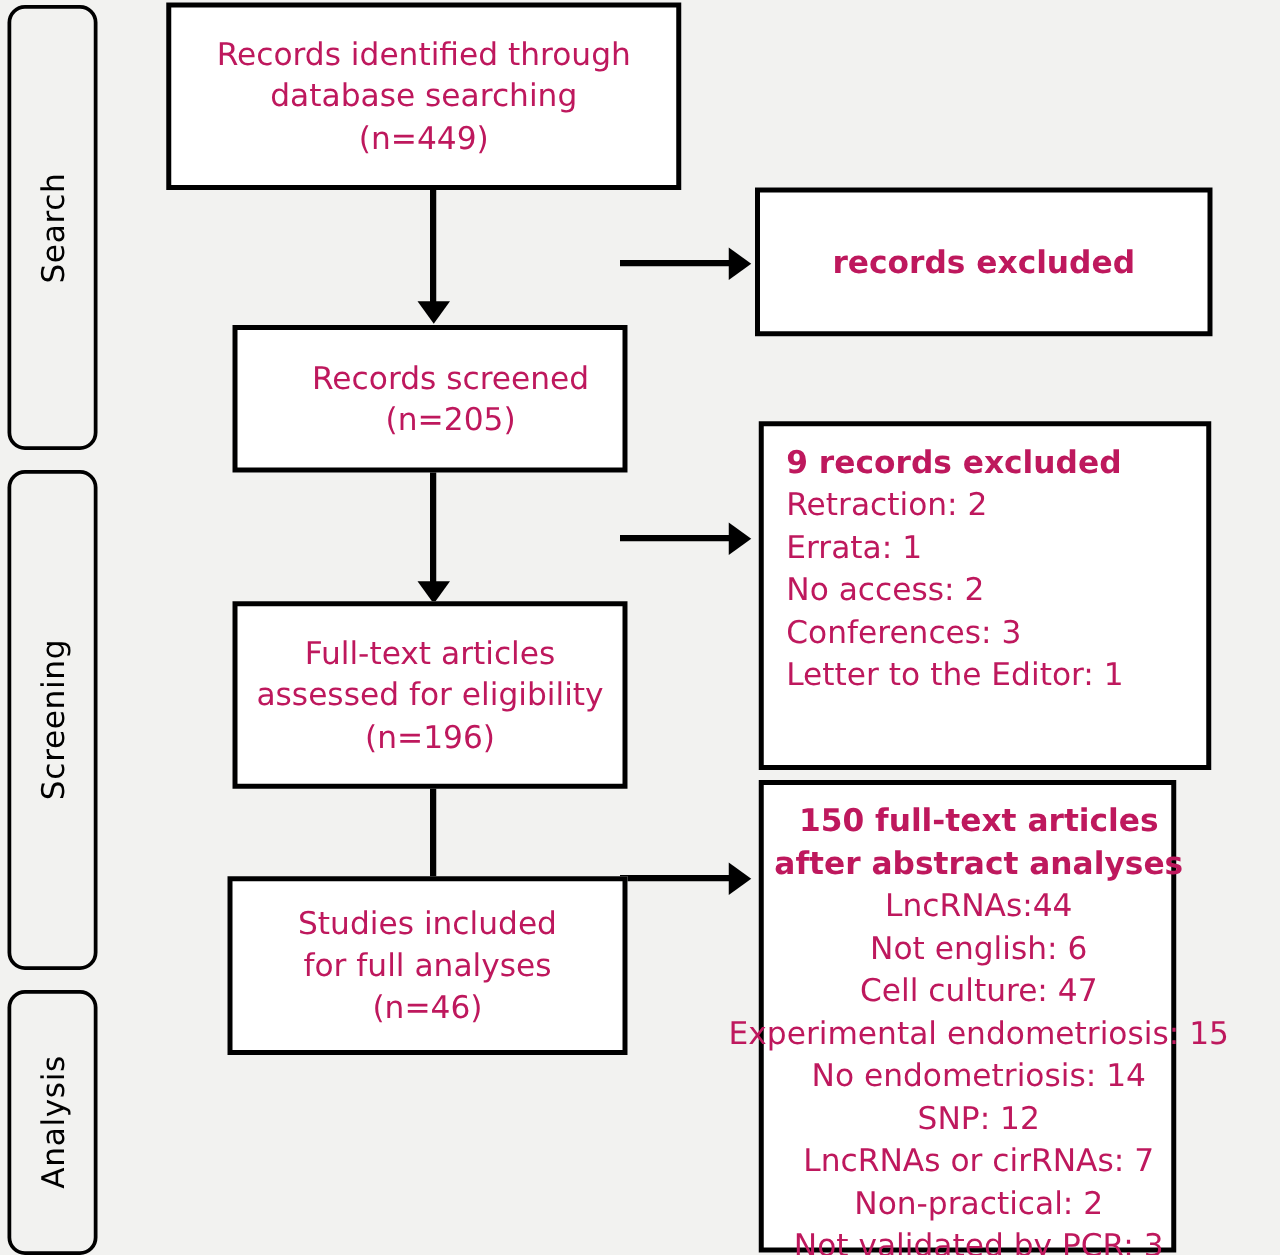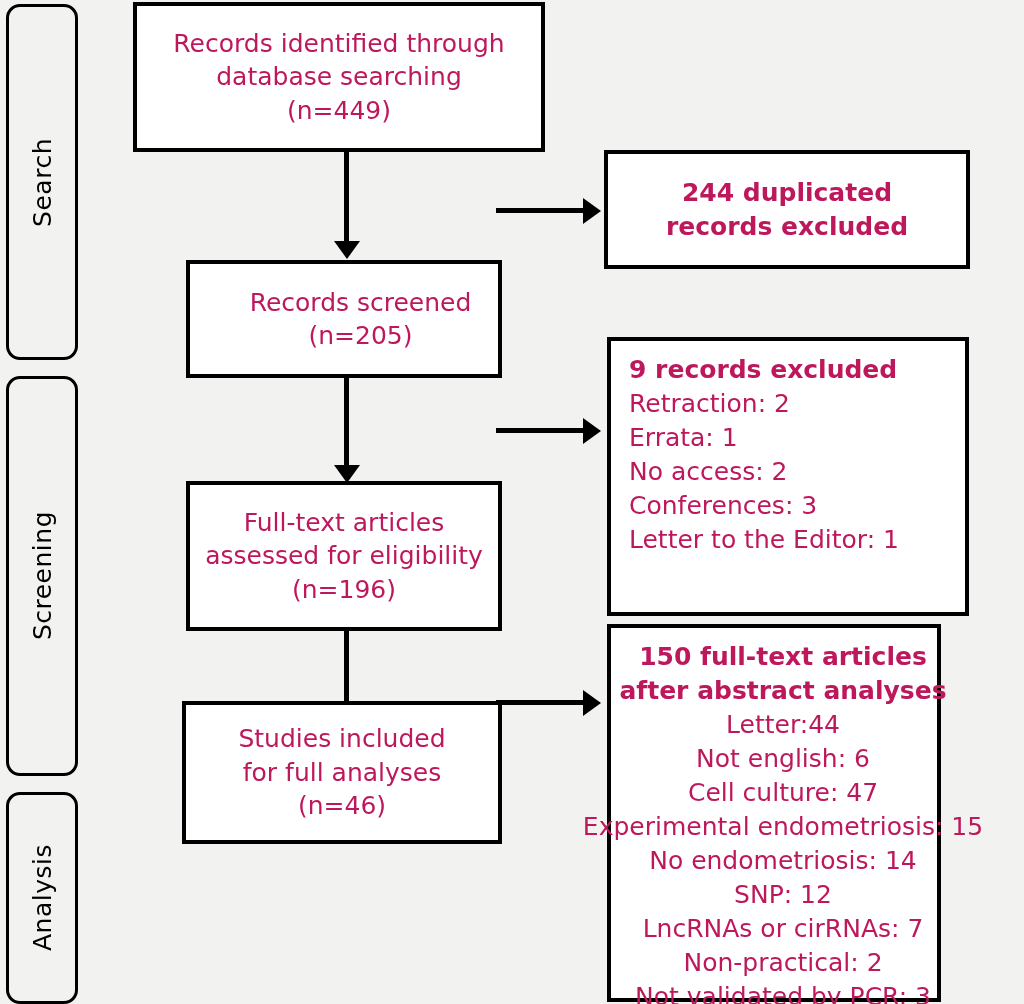--- a/index.html
+++ b/index.html
@@ -115,21 +115,20 @@
     <div class="line">Records identified through</div>
     <div class="line">database searching</div>
     <div class="line">(n=449)</div>
   </div>
 
   <div class="arrow-v" style="left:344px; top:152px; height:90px;"></div>
 
   <div class="arrow-h" style="left:496px; top:208px; width:88px;"></div>
 
   <div class="box" style="left:604px; top:150px; width:366px; height:119px;">
-    <div class="line bold">244 duplicated</div>
     <div class="line bold">records excluded</div>
   </div>
 
   <div class="box" style="left:186px; top:260px; width:316px; height:118px;padding-left:33px;">
     <div class="line">Records screened</div>
     <div class="line">(n=205)</div>
   </div>
 
   <div class="arrow-v" style="left:344px; top:378px; height:88px;"></div>
 
@@ -150,21 +149,21 @@
     <div class="line">(n=196)</div>
   </div>
 
   <div class="arrow-v" style="left:344px; top:631px; height:96px;"></div>
 
   <div class="arrow-h" style="left:496px; top:700px; width:88px;"></div>
 
   <div class="box left-align" style="left:607px; top:624px; width:334px; height:378px;align-items:center;">
     <div class="line bold">150 full-text articles</div>
     <div class="line bold">after abstract analyses</div>
-    <div class="line">Letter:44</div>
+    <div class="line">LncRNAs:44</div>
     <div class="line">Not english: 6</div>
     <div class="line">Cell culture: 47</div>
     <div class="line">Experimental endometriosis: 15</div>
     <div class="line">No endometriosis: 14</div>
     <div class="line">SNP: 12</div>
     <div class="line">LncRNAs or cirRNAs: 7</div>
     <div class="line">Non-practical: 2</div>
     <div class="line">Not validated by PCR: 3</div>
   </div>
 

